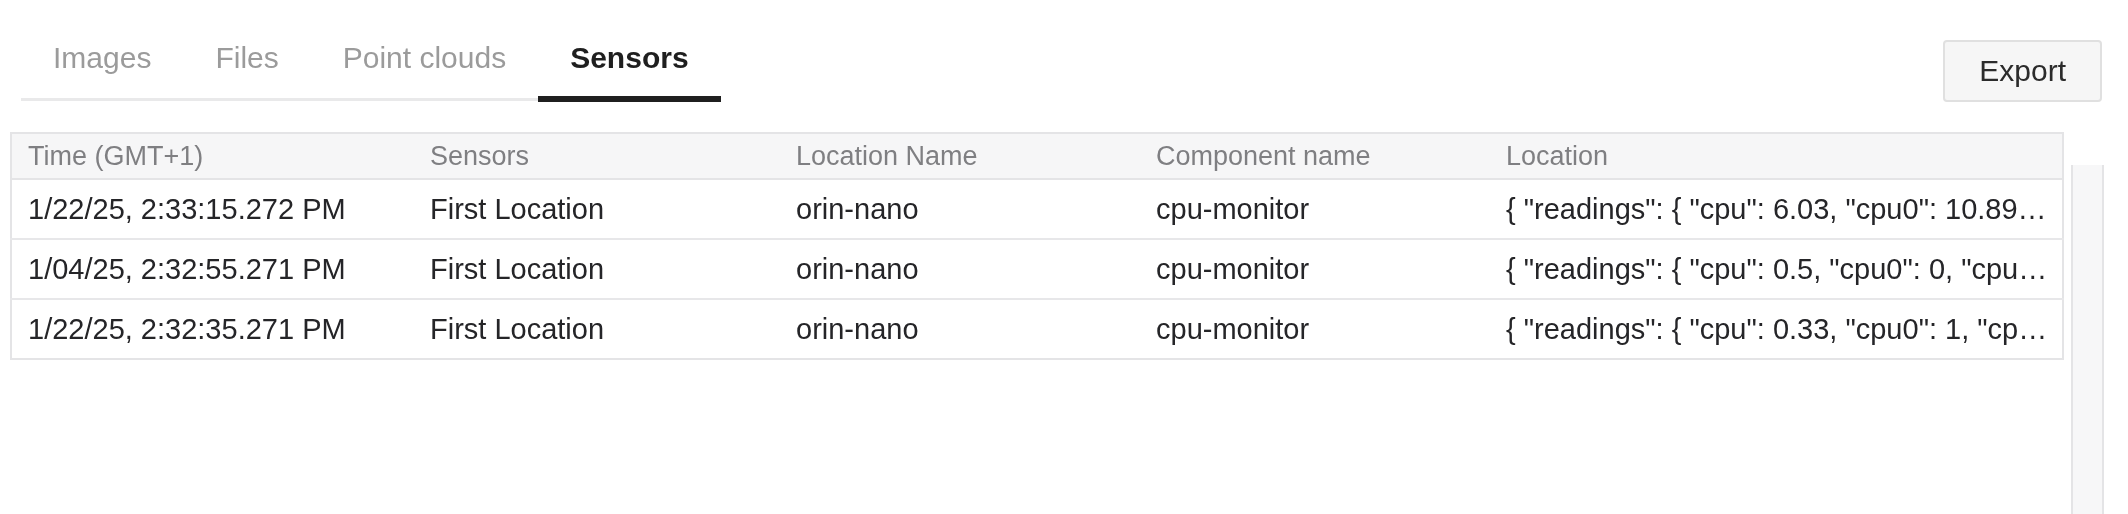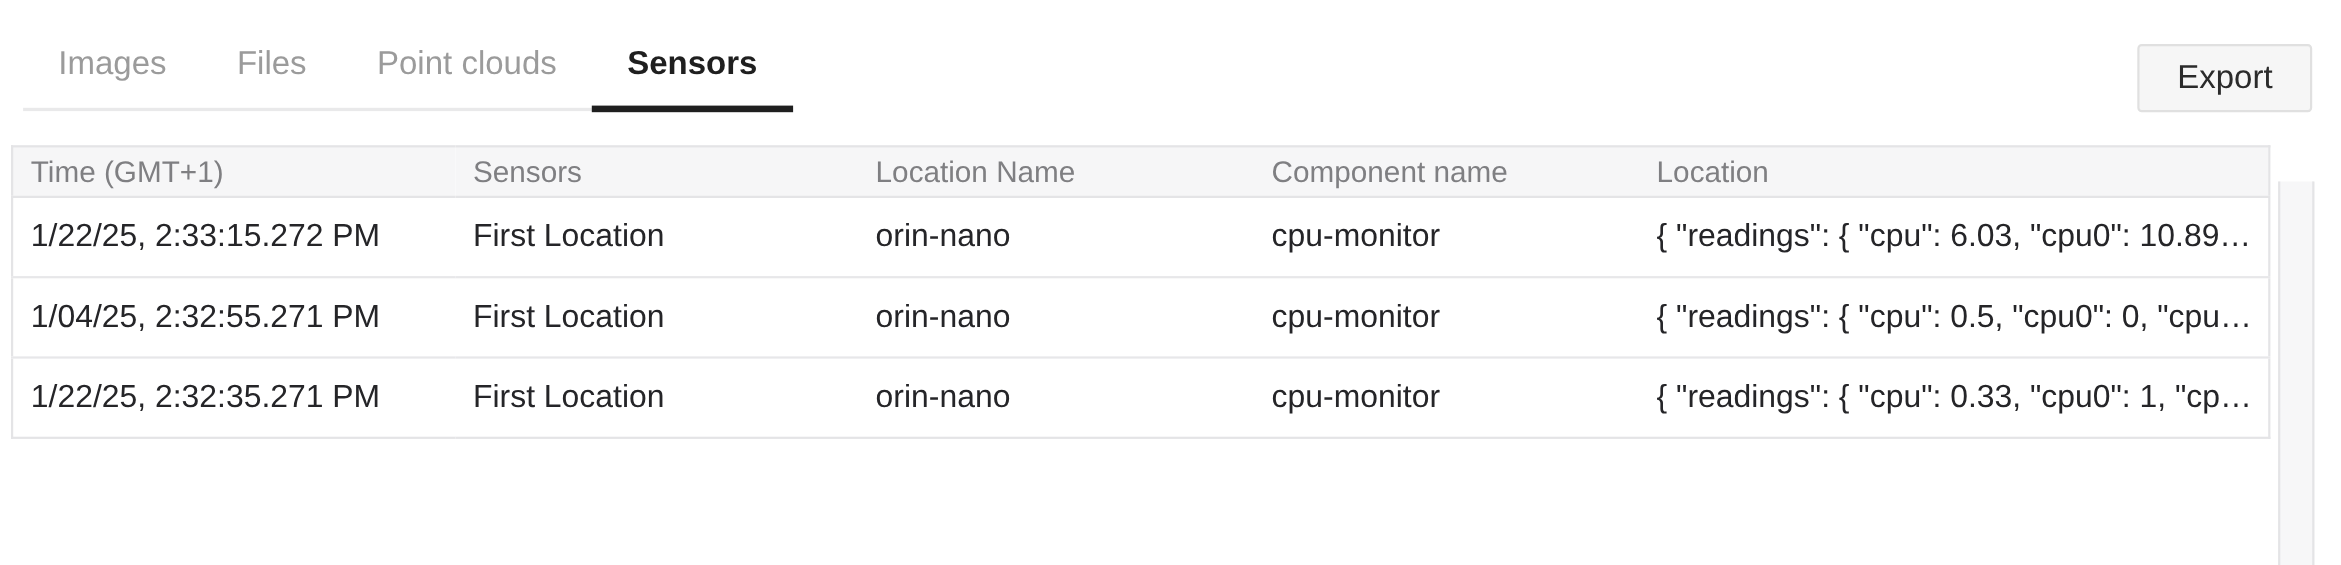--- a/index.html
+++ b/index.html
@@ -72,21 +72,21 @@
     font-size: 27px;
     text-align: left;
     height: 46px;
     padding: 0 10px 0 16px;
     border-bottom: 2px solid #e4e4e6;
     white-space: nowrap; overflow: hidden;
   }
   .data-table td {
     font-size: 29px;
     color: #252528;
-    height: 73px;
+    height: 60px;
     padding: 0 10px 0 16px;
     border-bottom: 2px solid #e7e7e9;
     white-space: nowrap;
     overflow: hidden;
   }
   .data-table tr:last-child td { border-bottom: none; }
   .data-table td.reading-cell { text-overflow: ellipsis; }
 
   
   .end-of-content {

